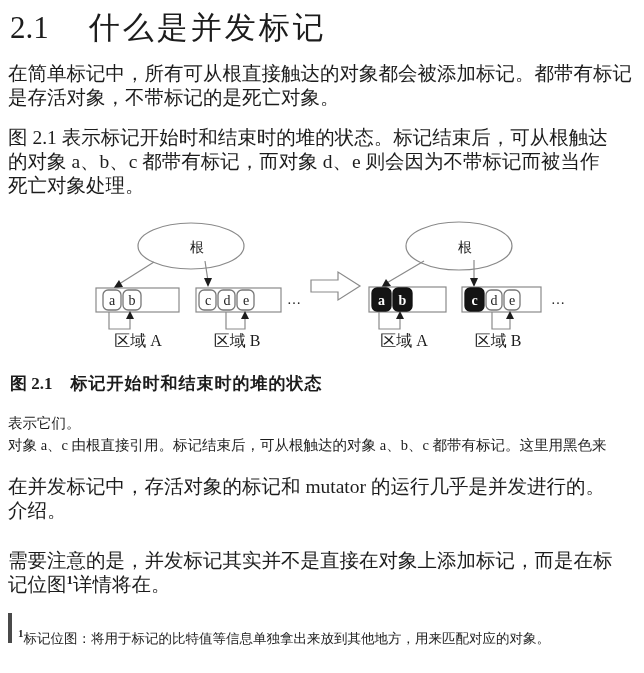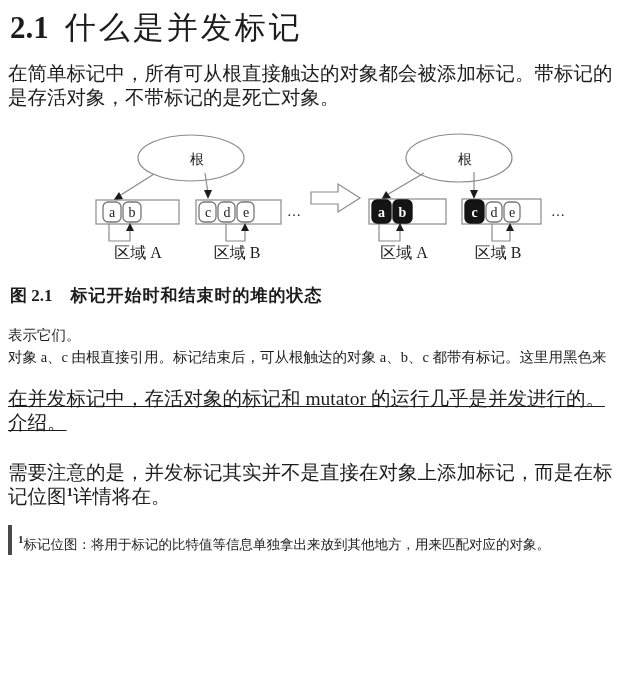--- a/index.html
+++ b/index.html
@@ -5,22 +5,22 @@
   html, body { margin:0; padding:0; background:#ffffff; }
   body {
     width:644px; height:673px; overflow:hidden;
     font-family:"Liberation Serif","DejaVu Serif",serif;
     color:#1c1c1c;
   }
   .page { padding:6px 8px 0 8px; }
 
   h1.heading { margin:0 0 14px 0; padding:2px 0 0 2px; height:40px; line-height:40px;
     font-size:31px; white-space:nowrap; }
-  .hnum { font-weight:bold; }
-  .htitle { font-weight:normal; margin-left:16px; letter-spacing:3px; }
+  .hnum { font-weight:normal; }
+  .htitle { font-weight:normal; margin-left:40px; letter-spacing:3px; }
 
   .para { font-size:19.5px; line-height:24px; margin:0 0 16px 0; }
   .para .line { white-space:nowrap; }
 
   .figure-wrap { margin-top:19px; }
   svg text { font-family:"Liberation Serif","DejaVu Serif",serif; fill:#1c1c1c; }
   .dline { stroke:#8a8a8a; fill:none; stroke-width:1.2; }
   .dbox  { stroke:#8a8a8a; fill:#ffffff; stroke-width:1.2; }
   .dcell { stroke:#777777; fill:#ffffff; stroke-width:1.3; }
   .dcell-marked { stroke:#111111; fill:#141414; stroke-width:1.3; }
@@ -29,43 +29,48 @@
   .dtxt-white { font-size:14px; fill:#ffffff; font-weight:bold; }
   .dlabel { font-size:16px; }
 
   .caption { margin-top:12px; font-size:17px; line-height:22px; padding-left:2px; }
   .cap-label { font-weight:bold; }
   .cap-text { margin-left:18px; letter-spacing:1px;font-weight:bold; }
 
   .note { margin-top:17px; font-size:14.5px; line-height:22px; }
   .note .line { white-space:nowrap; }
 
-  .para.p3 { margin-top:19px; margin-bottom:8px;text-decoration:underline; }
+  .para.p3 { margin-top:19px; margin-bottom:8px; }
   .para.p4 { margin-top:26px; margin-bottom:0; }
   .supref { font-weight:bold; font-size:13px; vertical-align:super; line-height:0; }
 
   .footnote { margin-top:16px; display:flex; align-items:flex-start; }
   .fn-bar { width:4px; height:30px; background:#4a4a4a; margin-right:6px; flex:none; }
-  .fn-text { font-size:13.5px; line-height:16px; padding-top:6px; white-space:nowrap; }
+  .fn-text { font-size:13.5px; line-height:28px; padding-top:6px; white-space:nowrap; }
   .fn-sup { font-weight:bold; font-size:11px; vertical-align:super; }
 </style>
 </head>
 <body>
 
 <div class="page">
 
   <h1 class="heading">
     <span class="hnum">2.1</span><span class="htitle">什么是并发标记</span>
   </h1>
 
   <div class="para">
-    <div class="line">在简单标记中，所有可从根直接触达的对象都会被添加标记。带标记的</div>
+    <div class="line">在简单标记中，所有可从根直接触达的对象都会被添加标记。都带有标记</div>
     <div class="line">是存活对象，不带标记的是死亡对象。</div>
   </div>
 
+  <div class="para">
+    <div class="line">图 2.1 表示标记开始时和结束时的堆的状态。标记结束后，可从根触达</div>
+    <div class="line">的对象 a、b、c 都带有标记，而对象 d、e 则会因为不带标记而被当作</div>
+    <div class="line">死亡对象处理。</div>
+  </div>
 
   <div class="figure-wrap">
     <svg width="628" height="140" viewBox="0 0 628 140">
 
       <g>
         <ellipse class="dline" cx="183" cy="29" rx="53" ry="23"></ellipse>
         <text class="dtxt" x="189" y="35" text-anchor="middle">根</text>
 
         <g>
           <line class="dline" x1="146" y1="45" x2="108" y2="69"></line>

